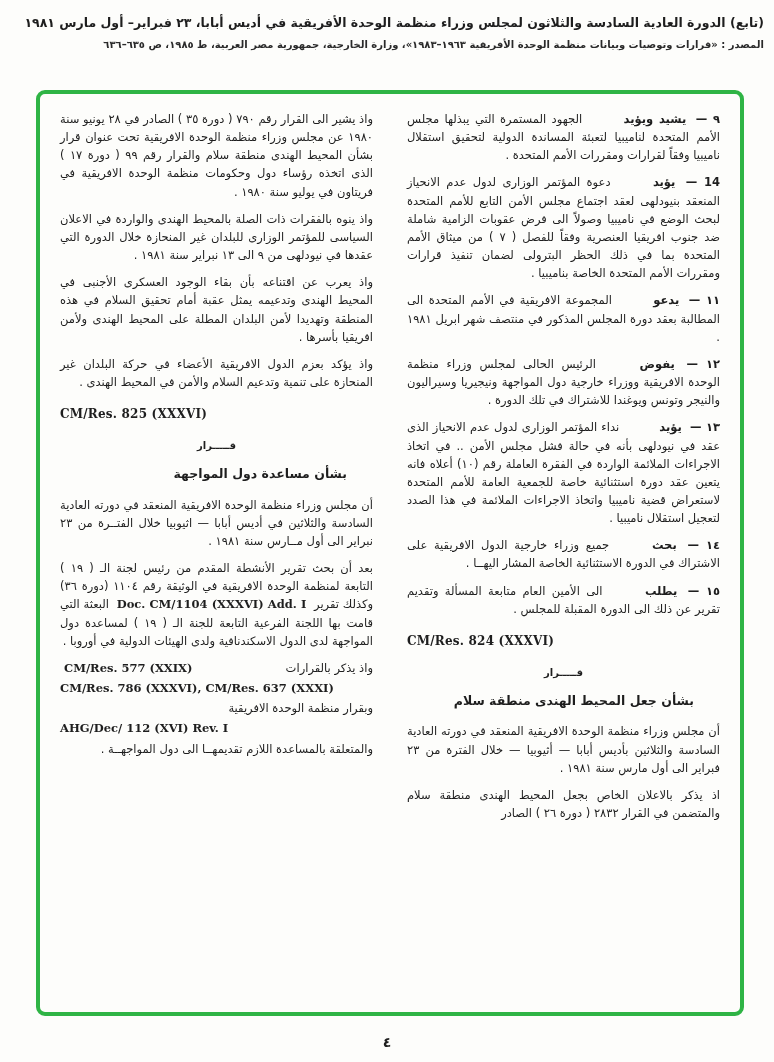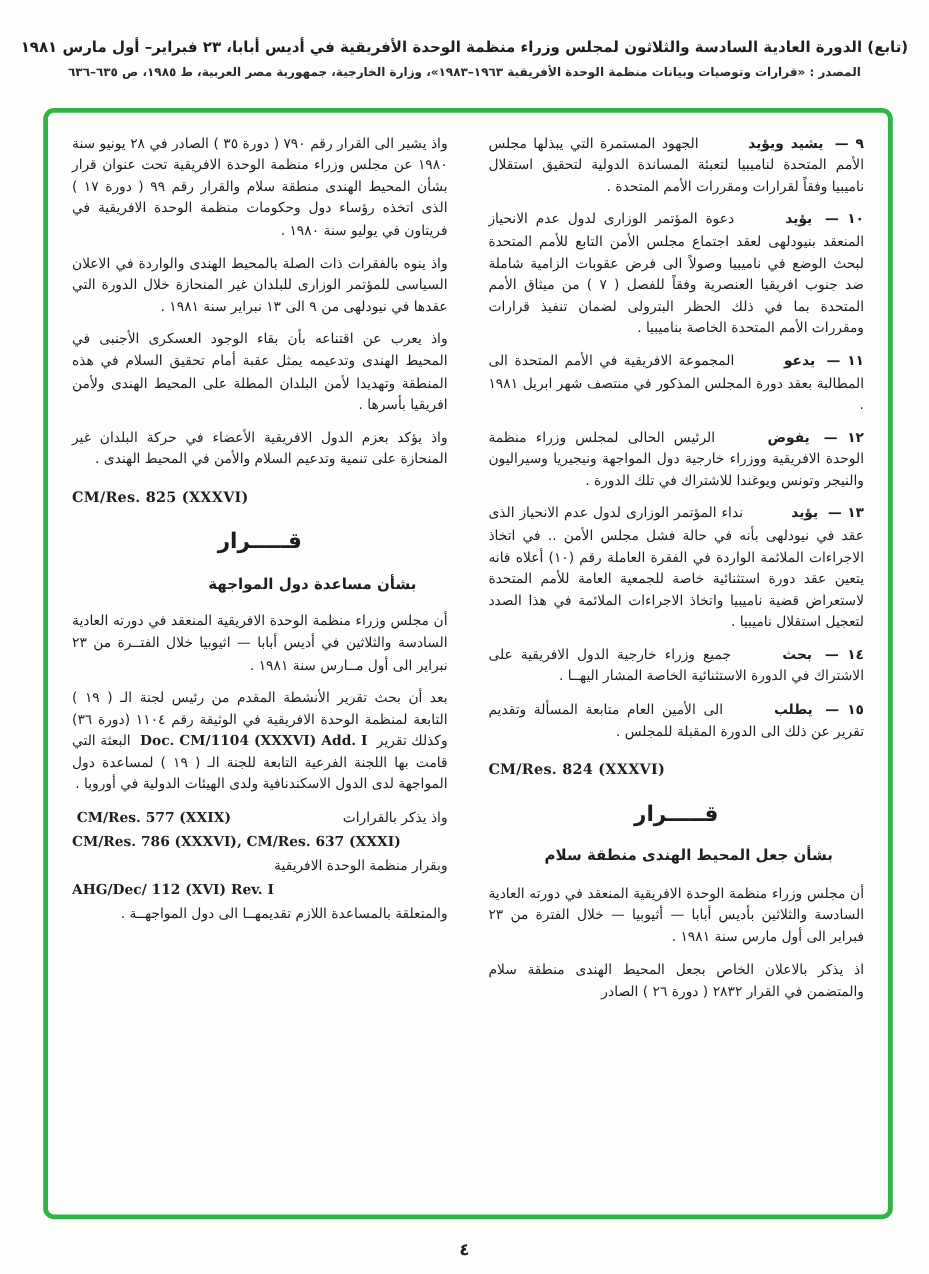--- a/index.html
+++ b/index.html
@@ -5,21 +5,21 @@
   html,body { margin:0; padding:0; background:#ffffff; }
   .page {
     position:relative;
     width:774px; height:1062px;
     margin:0 auto;
     background:#fdfdfb;
     font-family:"DejaVu Sans", sans-serif;
     color:#1e1e1e;
     overflow:hidden;
   }
-  .header { direction:rtl; text-align:center; padding-top:30px; }
+  .header { direction:rtl; padding-top:14px; }
   .header-line1 { font-size:12.5px; font-weight:bold; line-height:1.5; padding:0 10px; }
   .header-line2 { font-size:10px; font-weight:bold; margin-top:6px; color:#2a2a2a; padding:0 10px; }
 
   .green-box {
     position:absolute; left:36px; right:30px; top:90px; bottom:46px;
     border:4px solid #2fb445; border-radius:9px;
     padding:16px 20px; box-sizing:border-box; overflow:hidden;
     background:#fdfdfb;
   }
   .columns { display:flex; direction:rtl; gap:34px; height:100%; }
@@ -29,21 +29,21 @@
   .num  { font-weight:bold; margin-inline-end:4px; white-space:nowrap; }
   .lead { font-weight:bold; margin-inline-end:4px;margin-left:36px; }
 
   .res-code {
     direction:ltr; text-align:left; unicode-bidi:isolate;
     font-family:"DejaVu Serif", serif;
     font-size:12px; font-weight:bold; letter-spacing:0.2px;
     margin:14px 0 8px 0 !important;
   }
   .section-heading {
-    text-align:center; font-weight:bold; font-size:18px;
+    text-align:center; font-weight:bold; font-size:10px;
     margin:14px 0 10px 0 !important;
   }
   .section-sub {
     font-weight:bold; font-size:12.5px;
     padding-right:26px; margin:0 0 12px 0 !important;
   }
   .code-inline {
     direction:ltr; unicode-bidi:isolate;
     font-family:"DejaVu Serif", serif;
     font-weight:bold; font-size:11.5px; margin:0 4px;
@@ -74,21 +74,21 @@
   <div class="green-box">
     <div class="columns">
 
       <div class="col">
         <p class="item">
           <span class="num">٩ —</span>
           <span class="lead">يشيد ويؤيد</span>
           <span class="rest">الجهود المستمرة التي يبذلها مجلس الأمم المتحدة لناميبيا لتعبئة المساندة الدولية لتحقيق استقلال ناميبيا وفقاً لقرارات ومقررات الأمم المتحدة .</span>
         </p>
         <p class="item">
-          <span class="num">١٠ —</span>
+          <span class="num">14 —</span>
           <span class="lead">يؤيد</span>
           <span class="rest">دعوة المؤتمر الوزارى لدول عدم الانحياز المنعقد بنيودلهى لعقد اجتماع مجلس الأمن التابع للأمم المتحدة لبحث الوضع في ناميبيا وصولاً الى فرض عقوبات الزامية شاملة ضد جنوب افريقيا العنصرية وفقاً للفصل ( ٧ ) من ميثاق الأمم المتحدة بما في ذلك الحظر البترولى لضمان تنفيذ قرارات ومقررات الأمم المتحدة الخاصة بناميبيا .</span>
         </p>
         <p class="item">
           <span class="num">١١ —</span>
           <span class="lead">يدعو</span>
           <span class="rest">المجموعة الافريقية في الأمم المتحدة الى المطالبة بعقد دورة المجلس المذكور في منتصف شهر ابريل ١٩٨١ .</span>
         </p>
         <p class="item">
           <span class="num">١٢ —</span>

